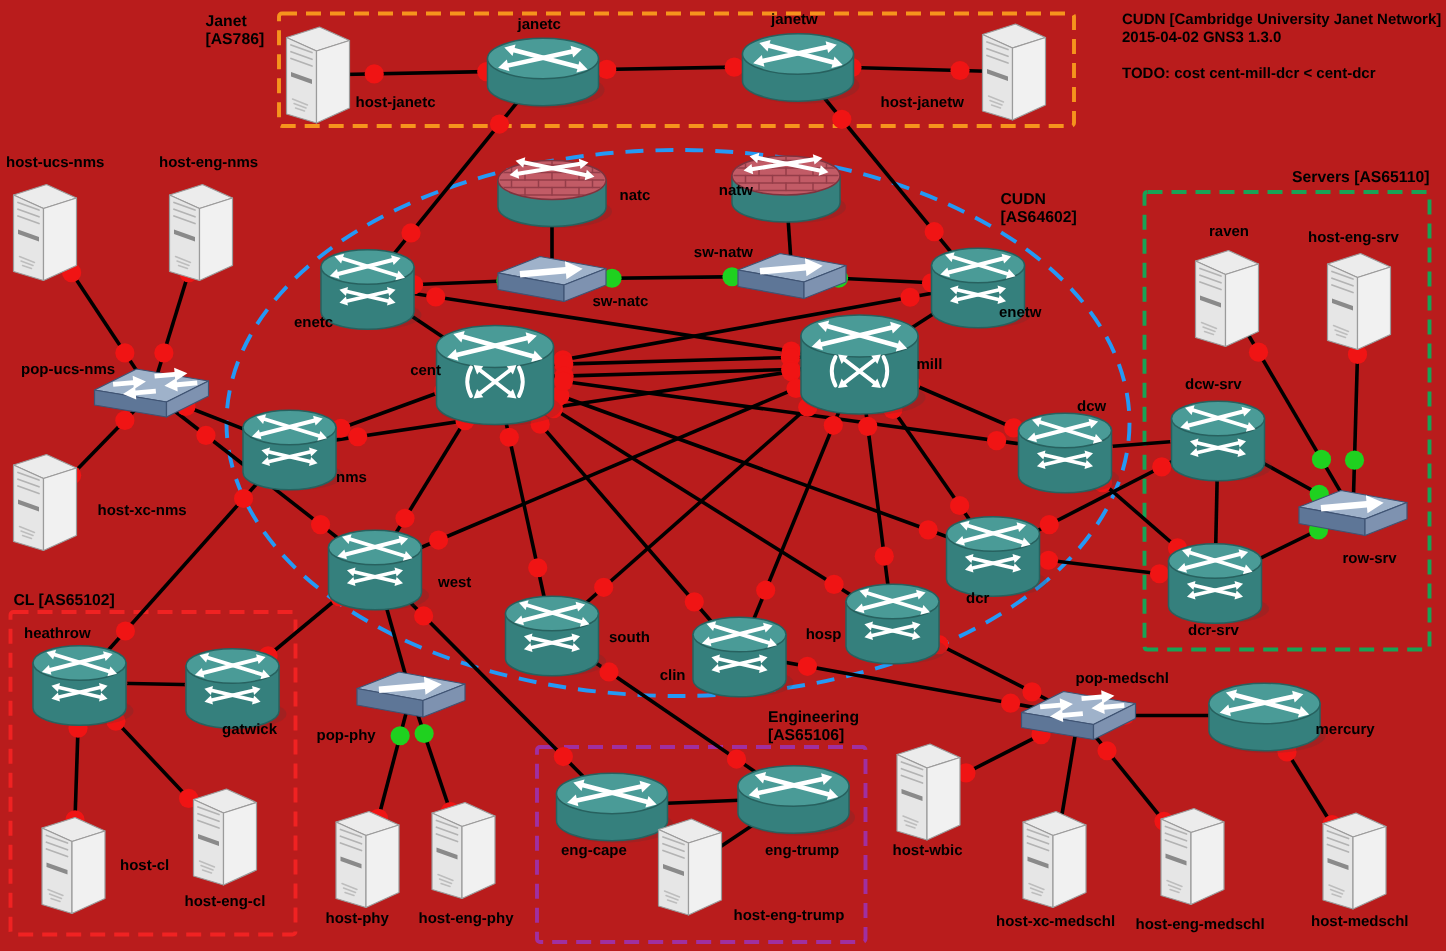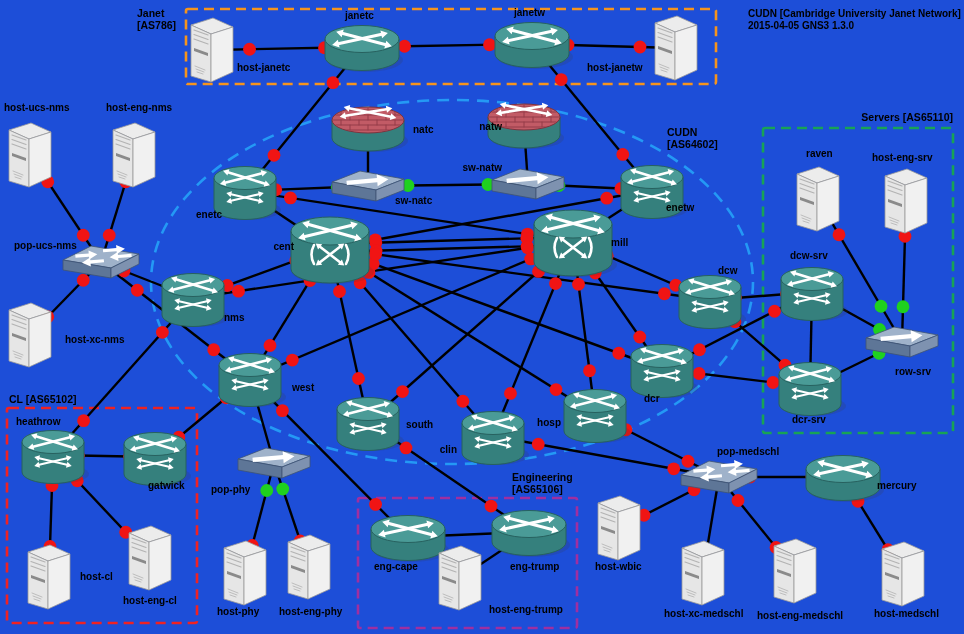--- a/index.html
+++ b/index.html
@@ -1,16 +1,16 @@
 <!DOCTYPE html>
 <html><head>
 <meta charset="utf-8">
 <style>
   html,body{margin:0;padding:0;background:#ffffff;font-family:"Liberation Sans",sans-serif;}
-  .stage{position:relative;width:964px;height:634px;background:#1d4ed8;overflow:hidden;}
+  .stage{position:relative;width:964px;height:634px;background:#b91c1c;overflow:hidden;}
   svg{position:absolute;left:0;top:0;}
   .annotation{position:absolute;left:748px;top:8px;width:214px;font-size:10px;font-weight:bold;color:#000;line-height:12px;white-space:nowrap;}
   .annotation .gap{height:12px;}
   text{font-family:"Liberation Sans",sans-serif;}
 </style>
 </head>
 <body>
 
 <div class="stage">
   <svg id="topo" width="964" height="634" viewBox="0 0 964 634">
@@ -889,16 +889,17 @@
         <text x="717" y="455" font-size="10" font-weight="bold" text-anchor="start" fill="#000">pop-medschl</text>
         <text x="877" y="489" font-size="10" font-weight="bold" text-anchor="start" fill="#000">mercury</text>
         <text x="595" y="570" font-size="10" font-weight="bold" text-anchor="start" fill="#000">host-wbic</text>
         <text x="664" y="617" font-size="10" font-weight="bold" text-anchor="start" fill="#000">host-xc-medschl</text>
         <text x="757" y="619" font-size="10" font-weight="bold" text-anchor="start" fill="#000">host-eng-medschl</text>
         <text x="874" y="617" font-size="10" font-weight="bold" text-anchor="start" fill="#000">host-medschl</text>
       </g>
     </svg>
   <div class="annotation">
     <div>CUDN [Cambridge University Janet Network]</div>
-    <div>2015-04-05 GNS3 1.3.0</div>
+    <div>2015-04-02 GNS3 1.3.0</div>
     <div class="gap"></div>
+    <div>TODO: cost cent-mill-dcr &lt; cent-dcr</div>
   </div>
 </div>
 
 </body></html>

